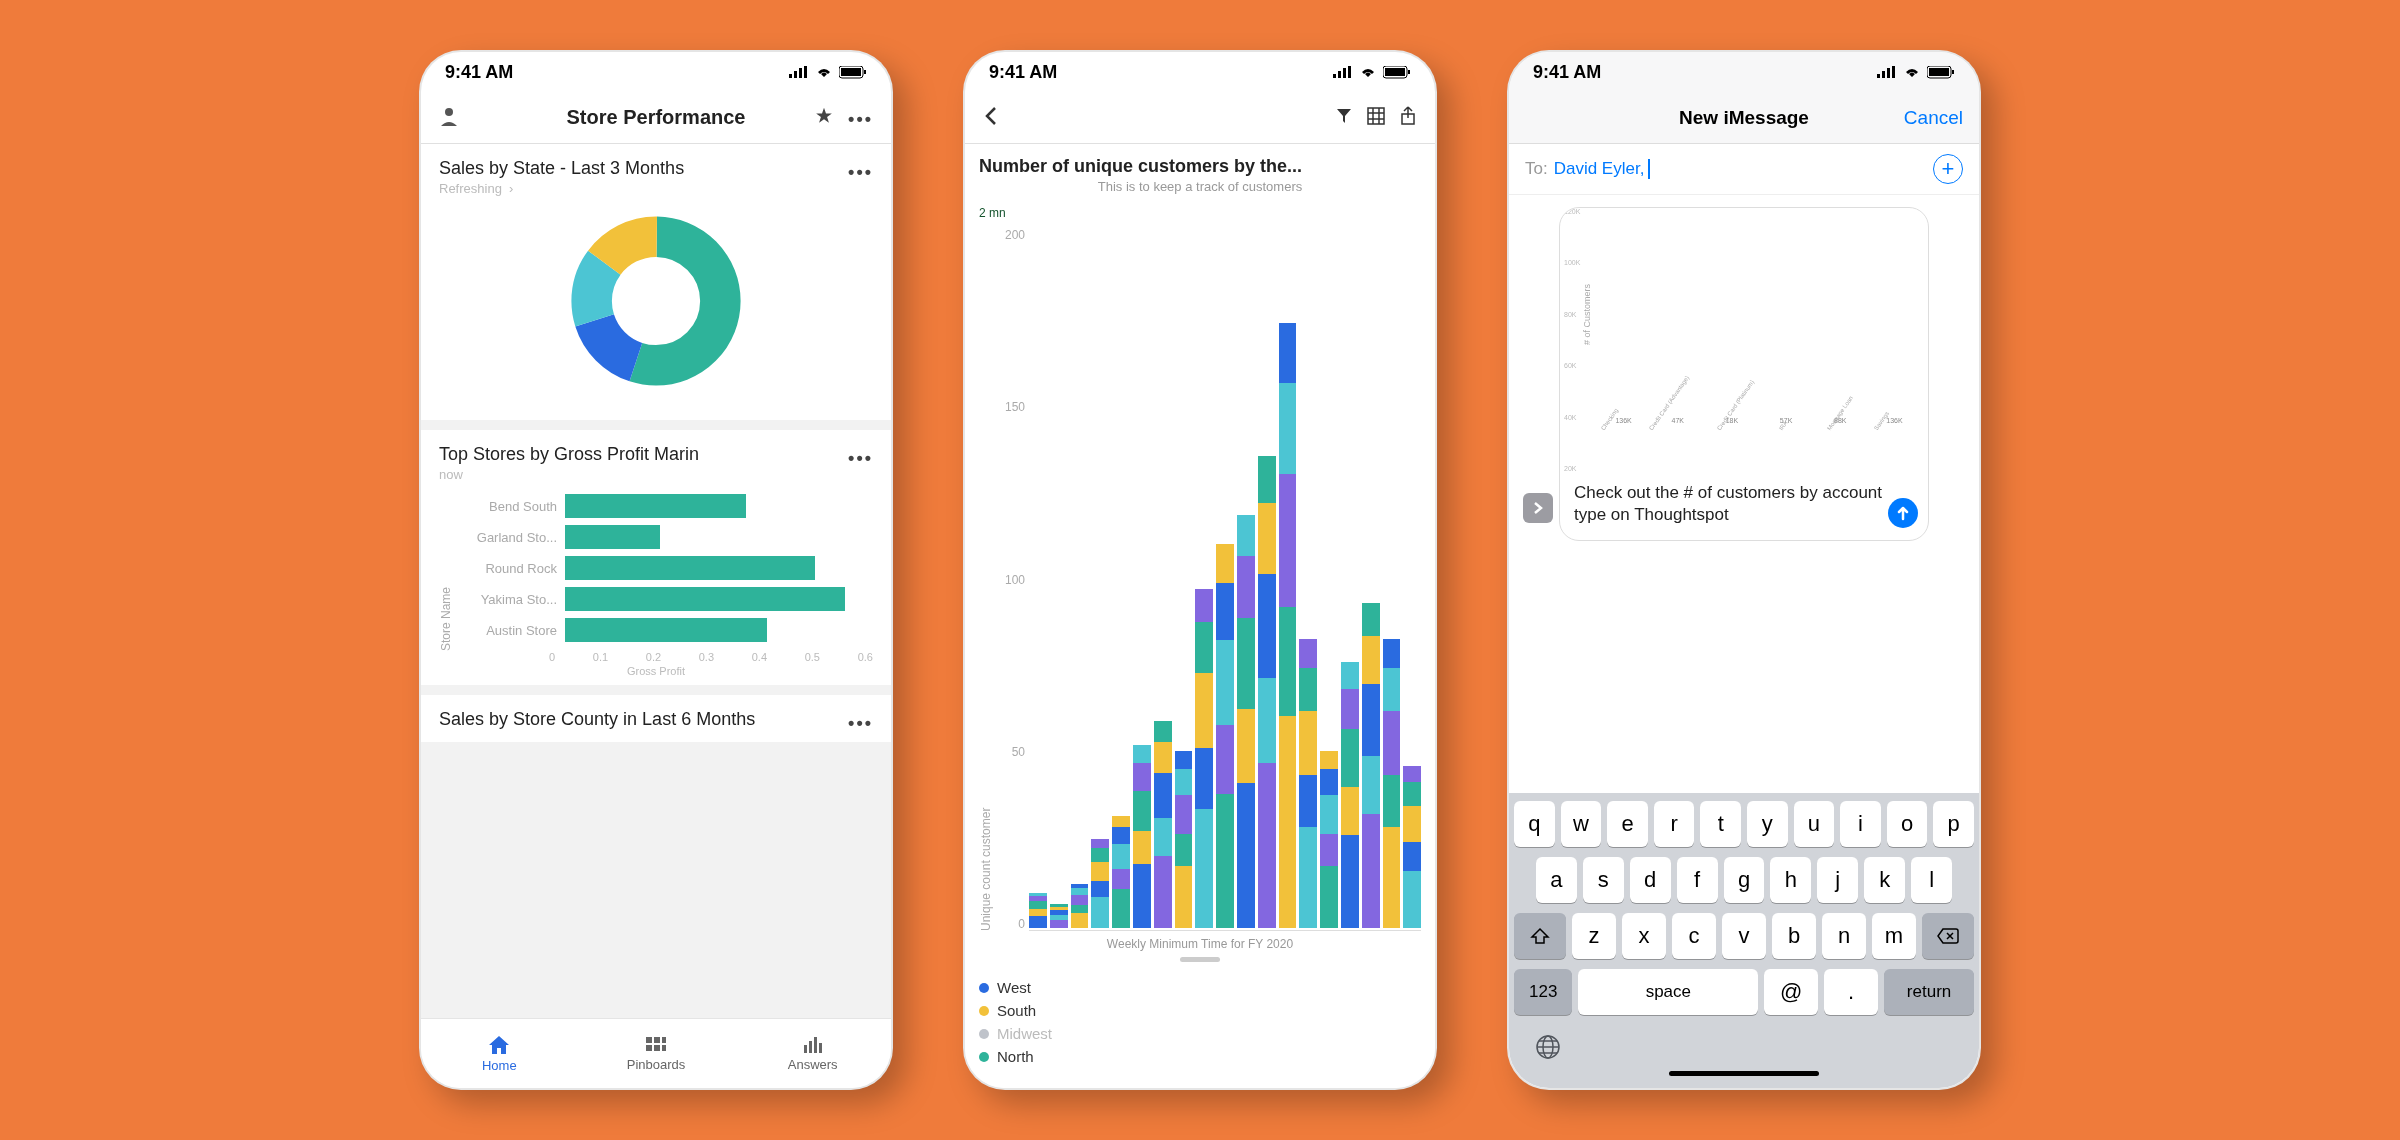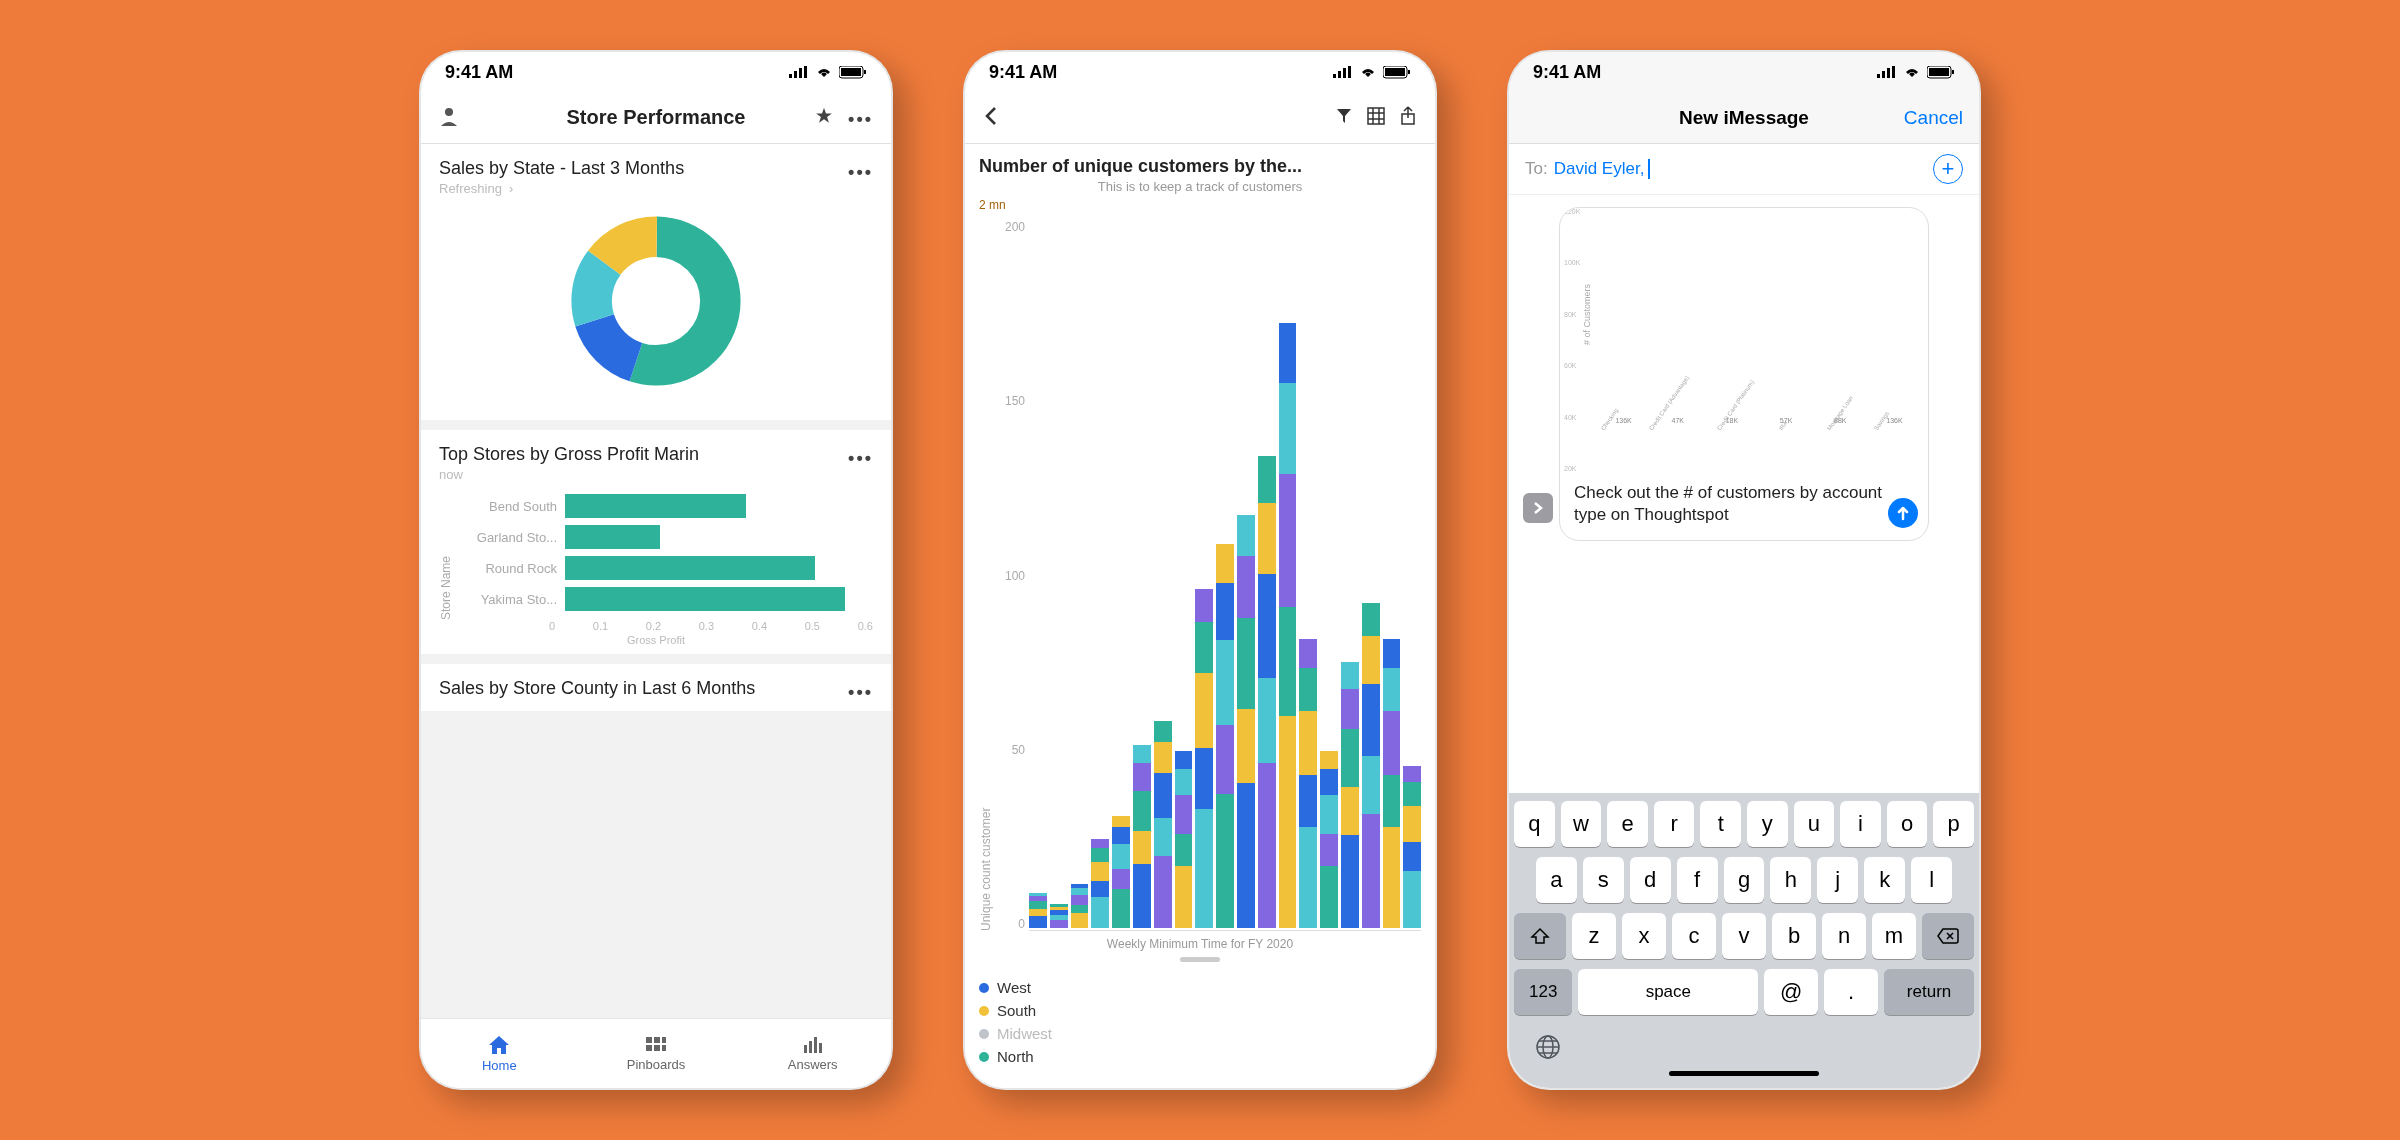--- a/index.html
+++ b/index.html
@@ -28,21 +28,21 @@
 .xticks { display:flex; padding-left:110px; justify-content:space-between; font-size:11px; color:#bbb; }
 .bottomnav { height:70px; border-top:1px solid #e5e5e5; display:flex; background:#fff; }
 .navitem { flex:1; display:flex; flex-direction:column; align-items:center; justify-content:center; gap:2px; font-size:13px; color:#666; }
 .navitem.active { color:#2a6be0; }
 .navitem svg { display:block; }
 
 
 .p2content { background:#fff; padding:12px 14px; flex:1; display:flex; flex-direction:column; }
 .p2title { font-size:18px; font-weight:600; color:#222; }
 .p2sub { font-size:13px; color:#999; margin-top:2px;text-align:center; }
-.p2max { font-size:12px; color:#a16207; margin-top:4px; }
+.p2max { font-size:12px; color:#14532d; margin-top:12px; }
 .stackchart { flex:1; display:flex; margin-top:8px; }
 .yaxis { width:34px; display:flex; flex-direction:column; justify-content:space-between; font-size:12px; color:#aaa; text-align:right; padding-right:4px; }
 .bars-area { flex:1; display:flex; align-items:flex-end; gap:3px; border-bottom:1px solid #ddd; padding-bottom:2px; position:relative; }
 .sbar { flex:1; display:flex; flex-direction:column-reverse; }
 .seg { width:100%; }
 .xlabel { font-size:12px; color:#999; text-align:center; margin-top:6px; }
 .legend { padding:8px 0; }
 .legend-item { display:flex; align-items:center; gap:8px; font-size:15px; color:#333; padding:3px 0; }
 .legend-item .dot { width:10px; height:10px; border-radius:50%; }
 .drag { width:40px; height:5px; background:#ccc; border-radius:3px; margin:6px auto; }
@@ -163,20 +163,24 @@
               <div class="lbl">Garland Sto...</div>
               <div class="bar" style="width: 94.7692px;"></div>
             </div>
             <div class="row">
               <div class="lbl">Round Rock</div>
               <div class="bar" style="width: 249.846px;"></div>
             </div>
             <div class="row">
               <div class="lbl">Yakima Sto...</div>
               <div class="bar" style="width: 280px;"></div>
+            </div>
+            <div class="row">
+              <div class="lbl">Austin Store</div>
+              <div class="bar" style="width: 202.462px;"></div>
             </div>
           </div>
       </div>
       <div class="xticks" id="xticks">
           <span>0</span>
           <span>0.1</span>
           <span>0.2</span>
           <span>0.3</span>
           <span>0.4</span>
           <span>0.5</span>

